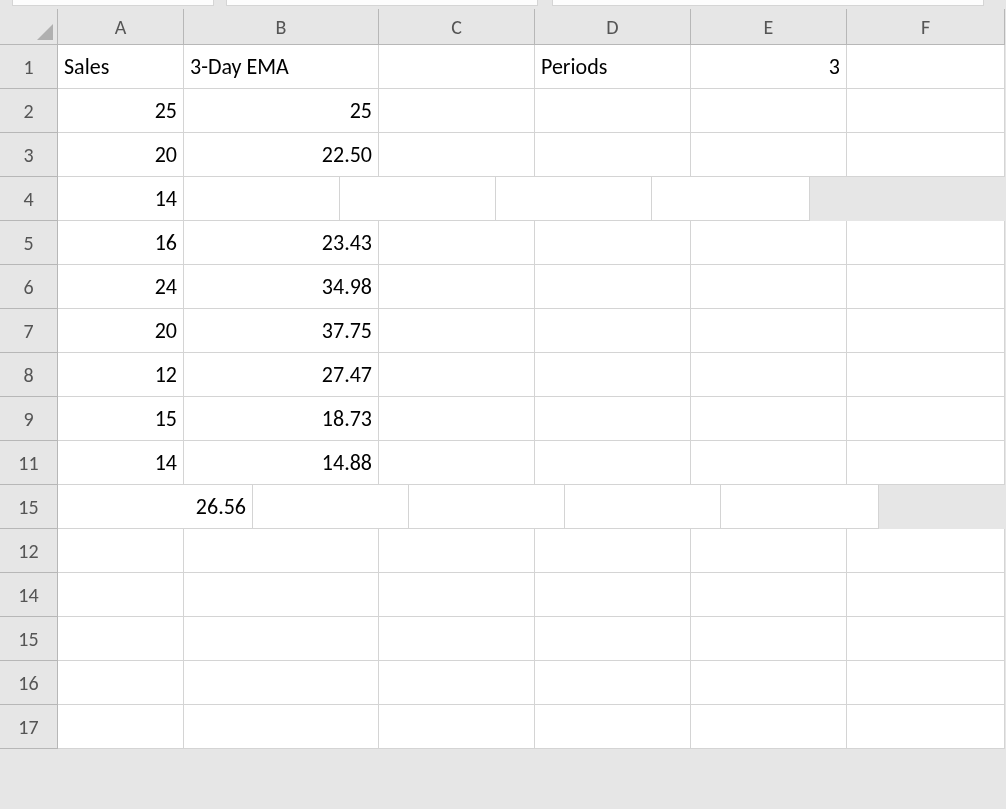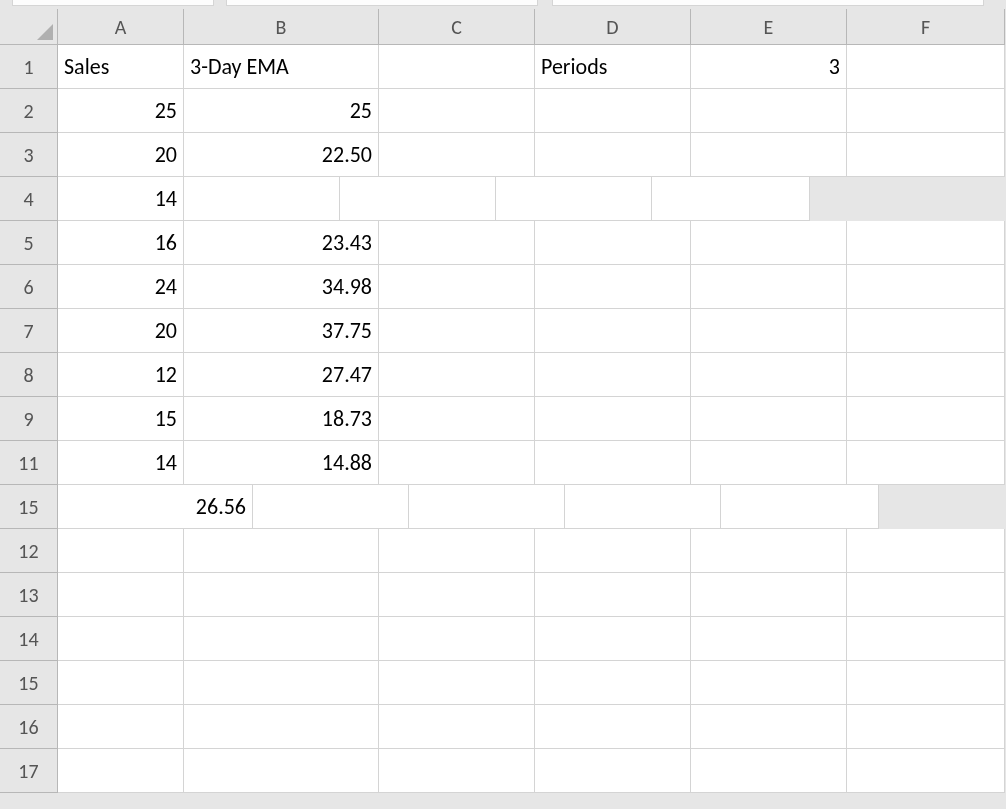--- a/index.html
+++ b/index.html
@@ -244,29 +244,20 @@
   <div class="row">
     <div class="row-header">12</div>
     <div class="cell cA"></div>
     <div class="cell cB"></div>
     <div class="cell cC"></div>
     <div class="cell cD"></div>
     <div class="cell cE"></div>
     <div class="cell cF"></div>
   </div>
 
-  <div class="row">
-    <div class="row-header">13</div>
-    <div class="cell cA"></div>
-    <div class="cell cB"></div>
-    <div class="cell cC"></div>
-    <div class="cell cD"></div>
-    <div class="cell cE"></div>
-    <div class="cell cF"></div>
-  </div>
 
   <div class="row">
     <div class="row-header">14</div>
     <div class="cell cA"></div>
     <div class="cell cB"></div>
     <div class="cell cC"></div>
     <div class="cell cD"></div>
     <div class="cell cE"></div>
     <div class="cell cF"></div>
   </div>

